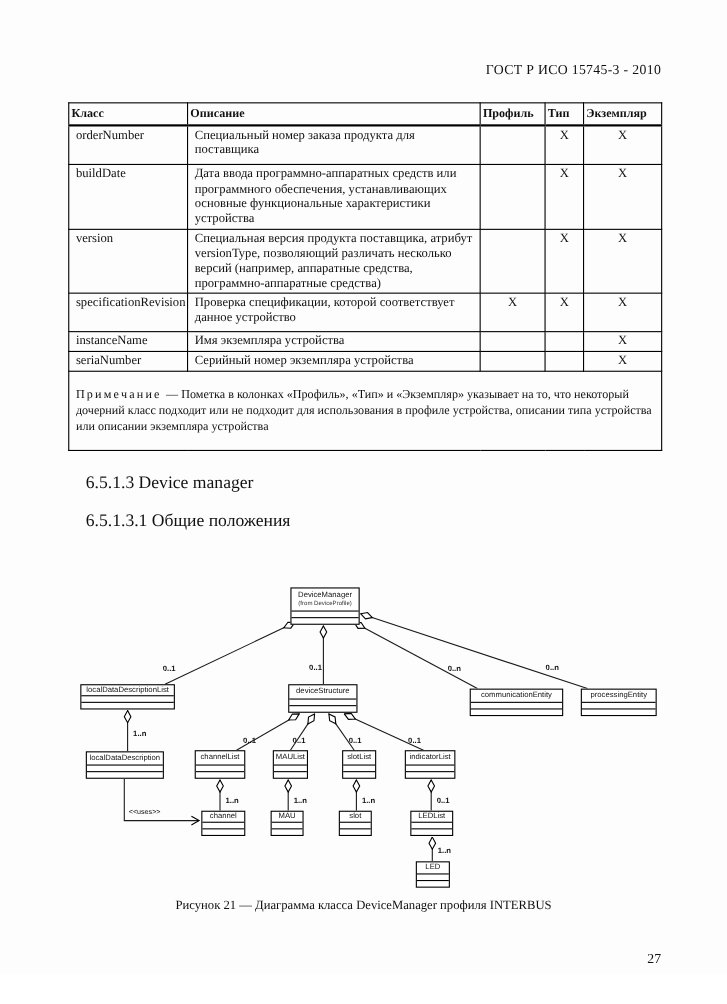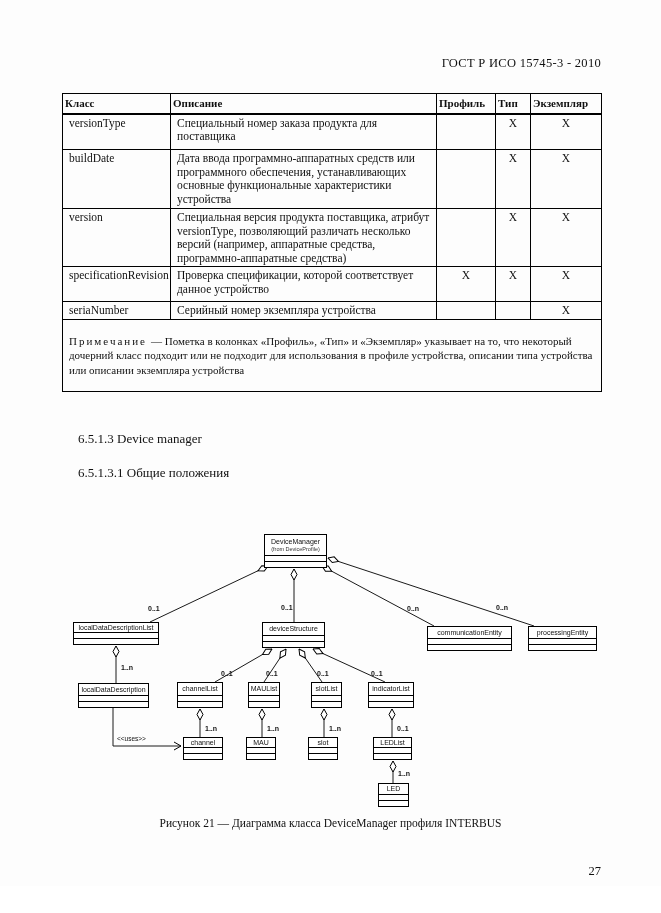--- a/index.html
+++ b/index.html
@@ -21,21 +21,21 @@
   .attr-table td{border:1px solid #000;padding:2px 6px 1px 6px;vertical-align:top;overflow:hidden;}
   .attr-table tr.head td{
     font-weight:bold;vertical-align:middle;
     border-bottom:2px solid #000;font-size:11px;padding:2px 2px;
   }
   .c-x{text-align:center;}
   .note-cell{padding:14px 6px !important;line-height:14.5px;font-size:11px;}
   .note-label{letter-spacing:2px;}
   .note-text{margin-left:4px;}
   
-  .h-num{position:absolute;left:78px;font-size:13px;text-align:center;}
+  .h-num{position:absolute;left:78px;font-size:16px;text-align:center;}
   .para{position:absolute;left:63px;font-size:12.5px;}
   .caption{position:absolute;left:0;top:817px;width:661px;text-align:center;font-size:11.5px;}
   .page-num{position:absolute;left:62px;top:846px;width:539px;text-align:right;font-size:12.5px;margin-top:18px;}
   
   .edges{position:absolute;left:0;top:0;width:661px;height:913px;pointer-events:none;}
   .uml-box{
     position:absolute;box-sizing:border-box;border:1px solid #000;background:#fff;
     display:flex;flex-direction:column;
     font-family:"Liberation Sans", sans-serif;
   }
@@ -71,21 +71,21 @@
     </colgroup>
     <tbody>
         <tr class="head" style="height:20px">
       <td>Класс</td>
       <td>Описание</td>
       <td>Профиль</td>
       <td>Тип</td>
       <td>Экземпляр</td>
     </tr>
     <tr style="height:36px">
-      <td>versionType</td>
+      <td>orderNumber</td>
       <td>Специальный номер заказа продукта для поставщика</td>
       <td class="c-x"></td>
       <td class="c-x">X</td>
       <td class="c-x">X</td>
     </tr>
     <tr style="height:59px">
       <td>buildDate</td>
       <td>Дата ввода программно-аппаратных средств или программного обеспечения, устанавливающих основные функциональные характеристики устройства</td>
       <td class="c-x"></td>
       <td class="c-x">X</td>
@@ -96,20 +96,27 @@
       <td>Специальная версия продукта поставщика, атрибут versionType, позволяющий различать несколько версий (например, аппаратные средства, программно-аппаратные средства)</td>
       <td class="c-x"></td>
       <td class="c-x">X</td>
       <td class="c-x">X</td>
     </tr>
     <tr style="height:35px">
       <td>specificationRevision</td>
       <td>Проверка спецификации, которой соответствует данное устройство</td>
       <td class="c-x">X</td>
       <td class="c-x">X</td>
+      <td class="c-x">X</td>
+    </tr>
+    <tr style="height:18px">
+      <td>instanceName</td>
+      <td>Имя экземпляра устройства</td>
+      <td class="c-x"></td>
+      <td class="c-x"></td>
       <td class="c-x">X</td>
     </tr>
     <tr style="height:17px">
       <td>seriaNumber</td>
       <td>Серийный номер экземпляра устройства</td>
       <td class="c-x"></td>
       <td class="c-x"></td>
       <td class="c-x">X</td>
     </tr>
     <tr style="height:56px">

